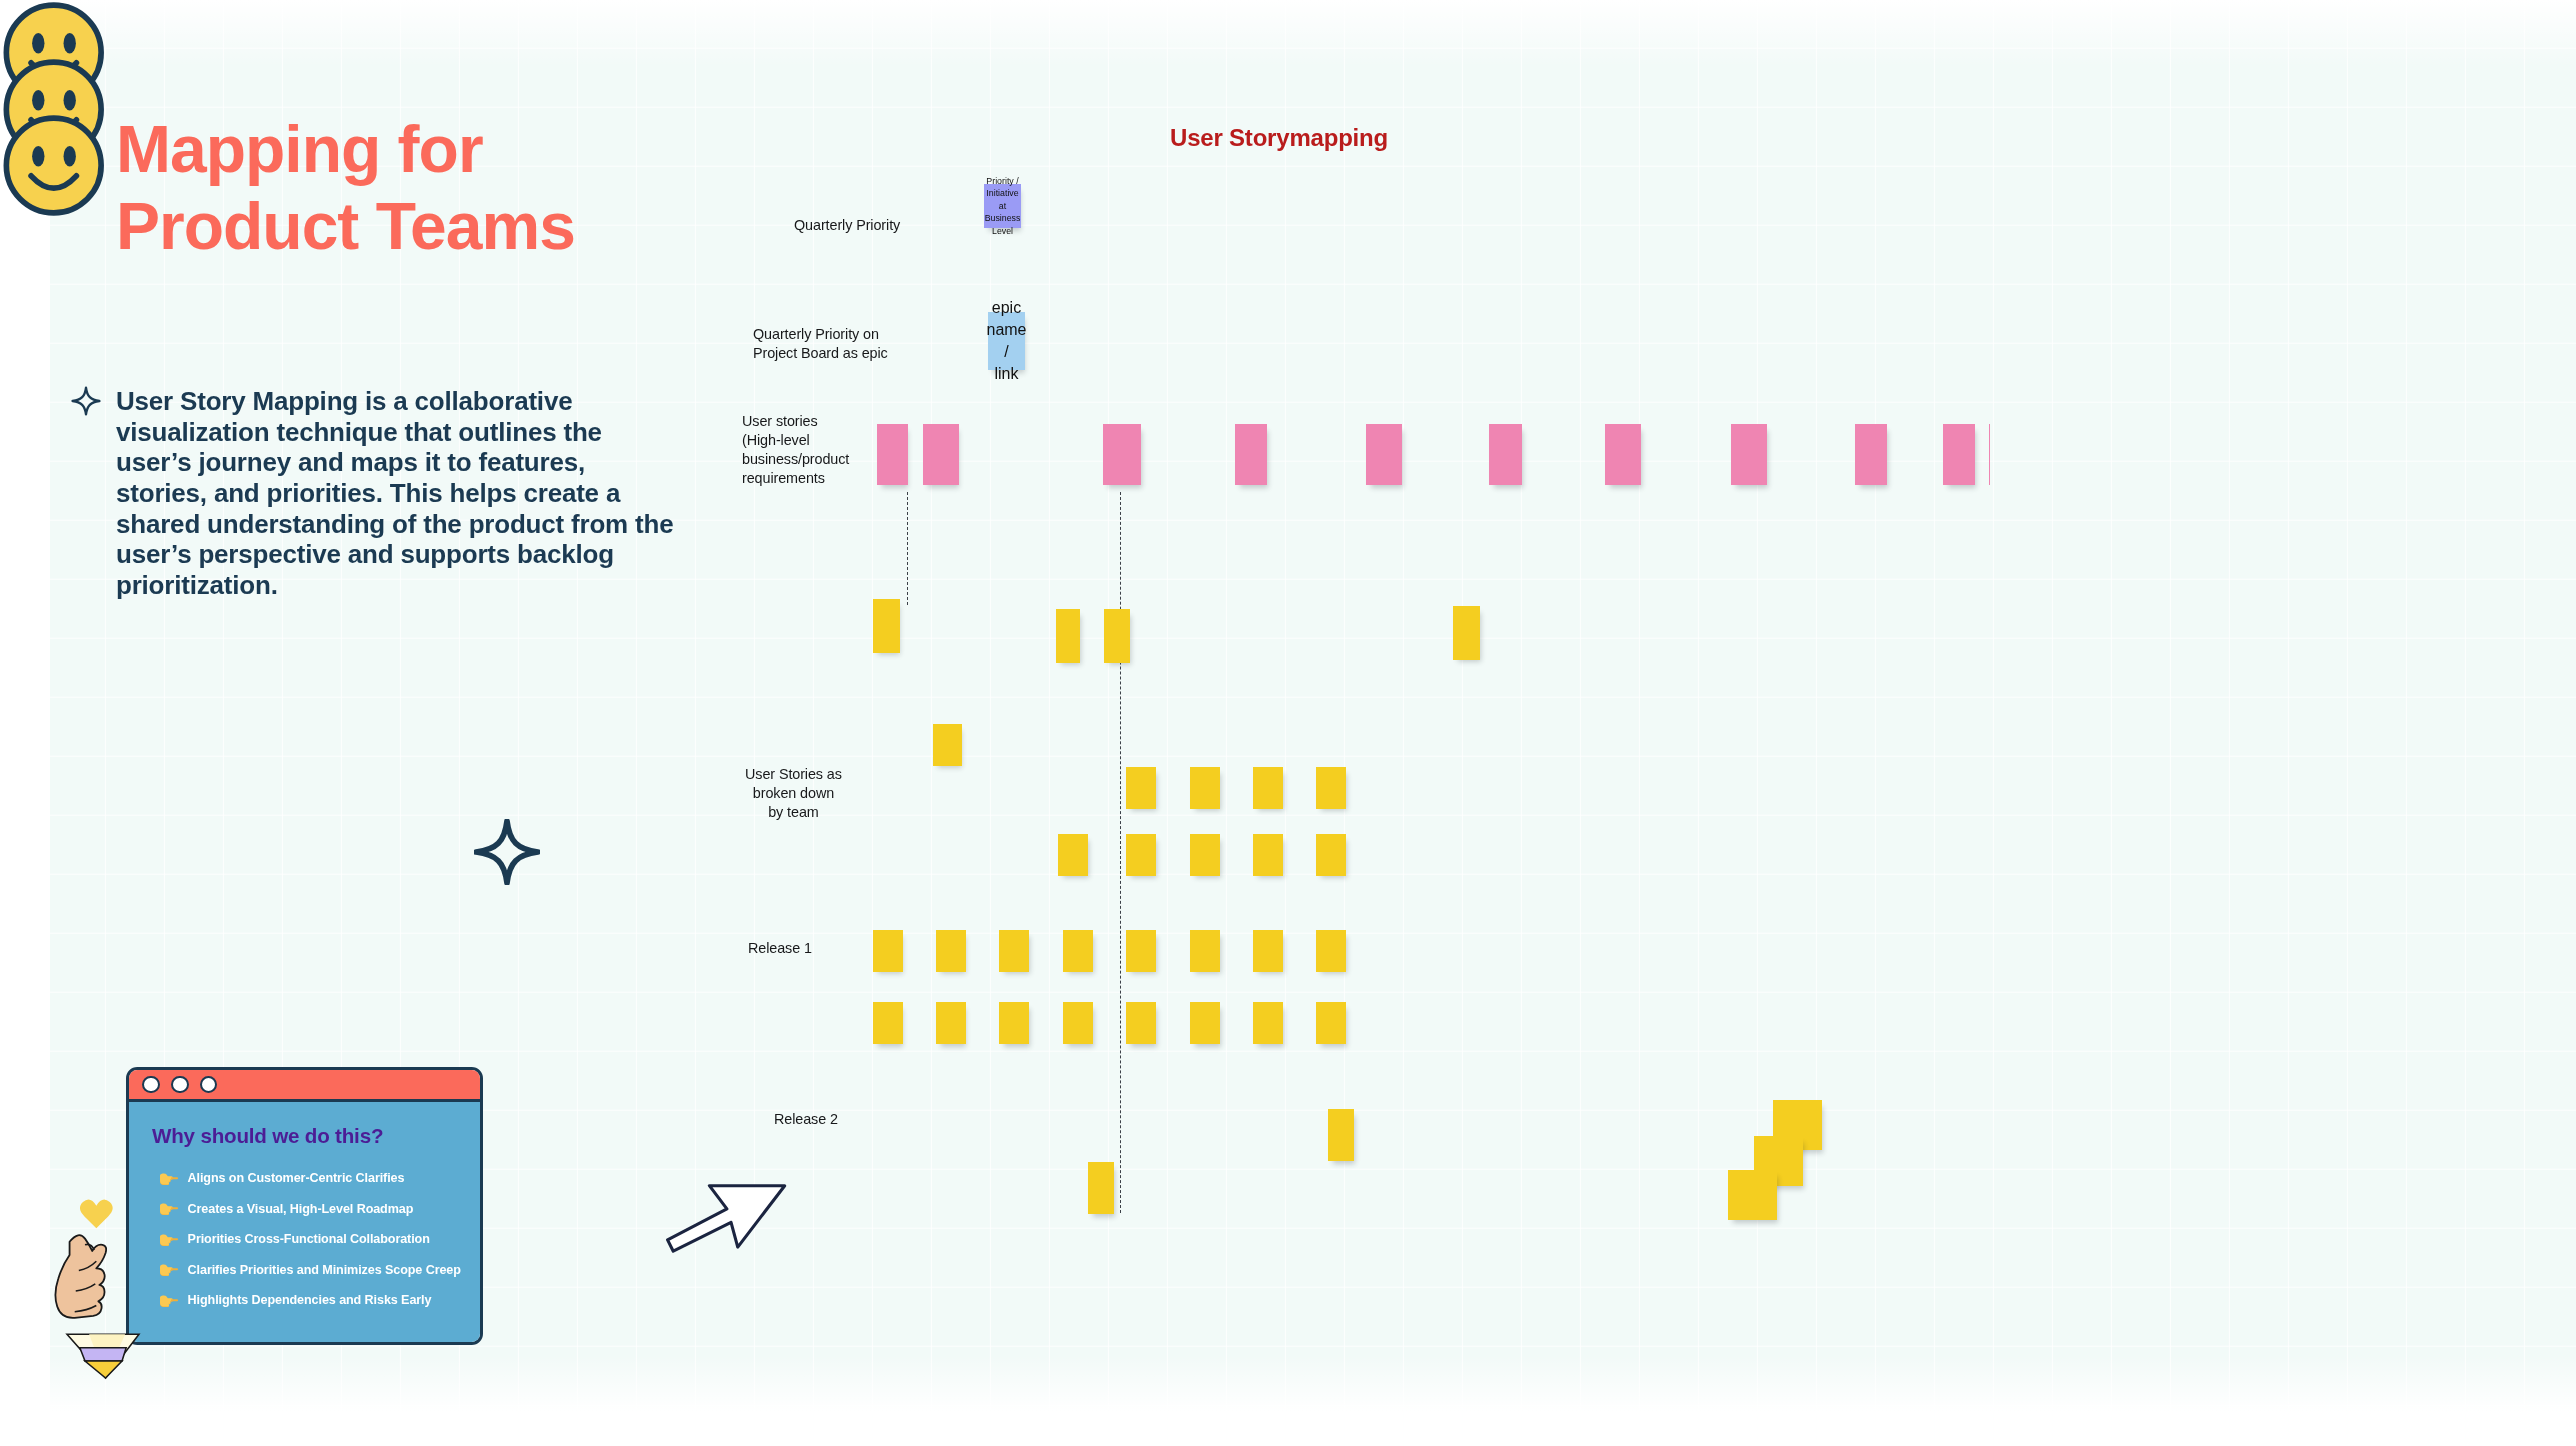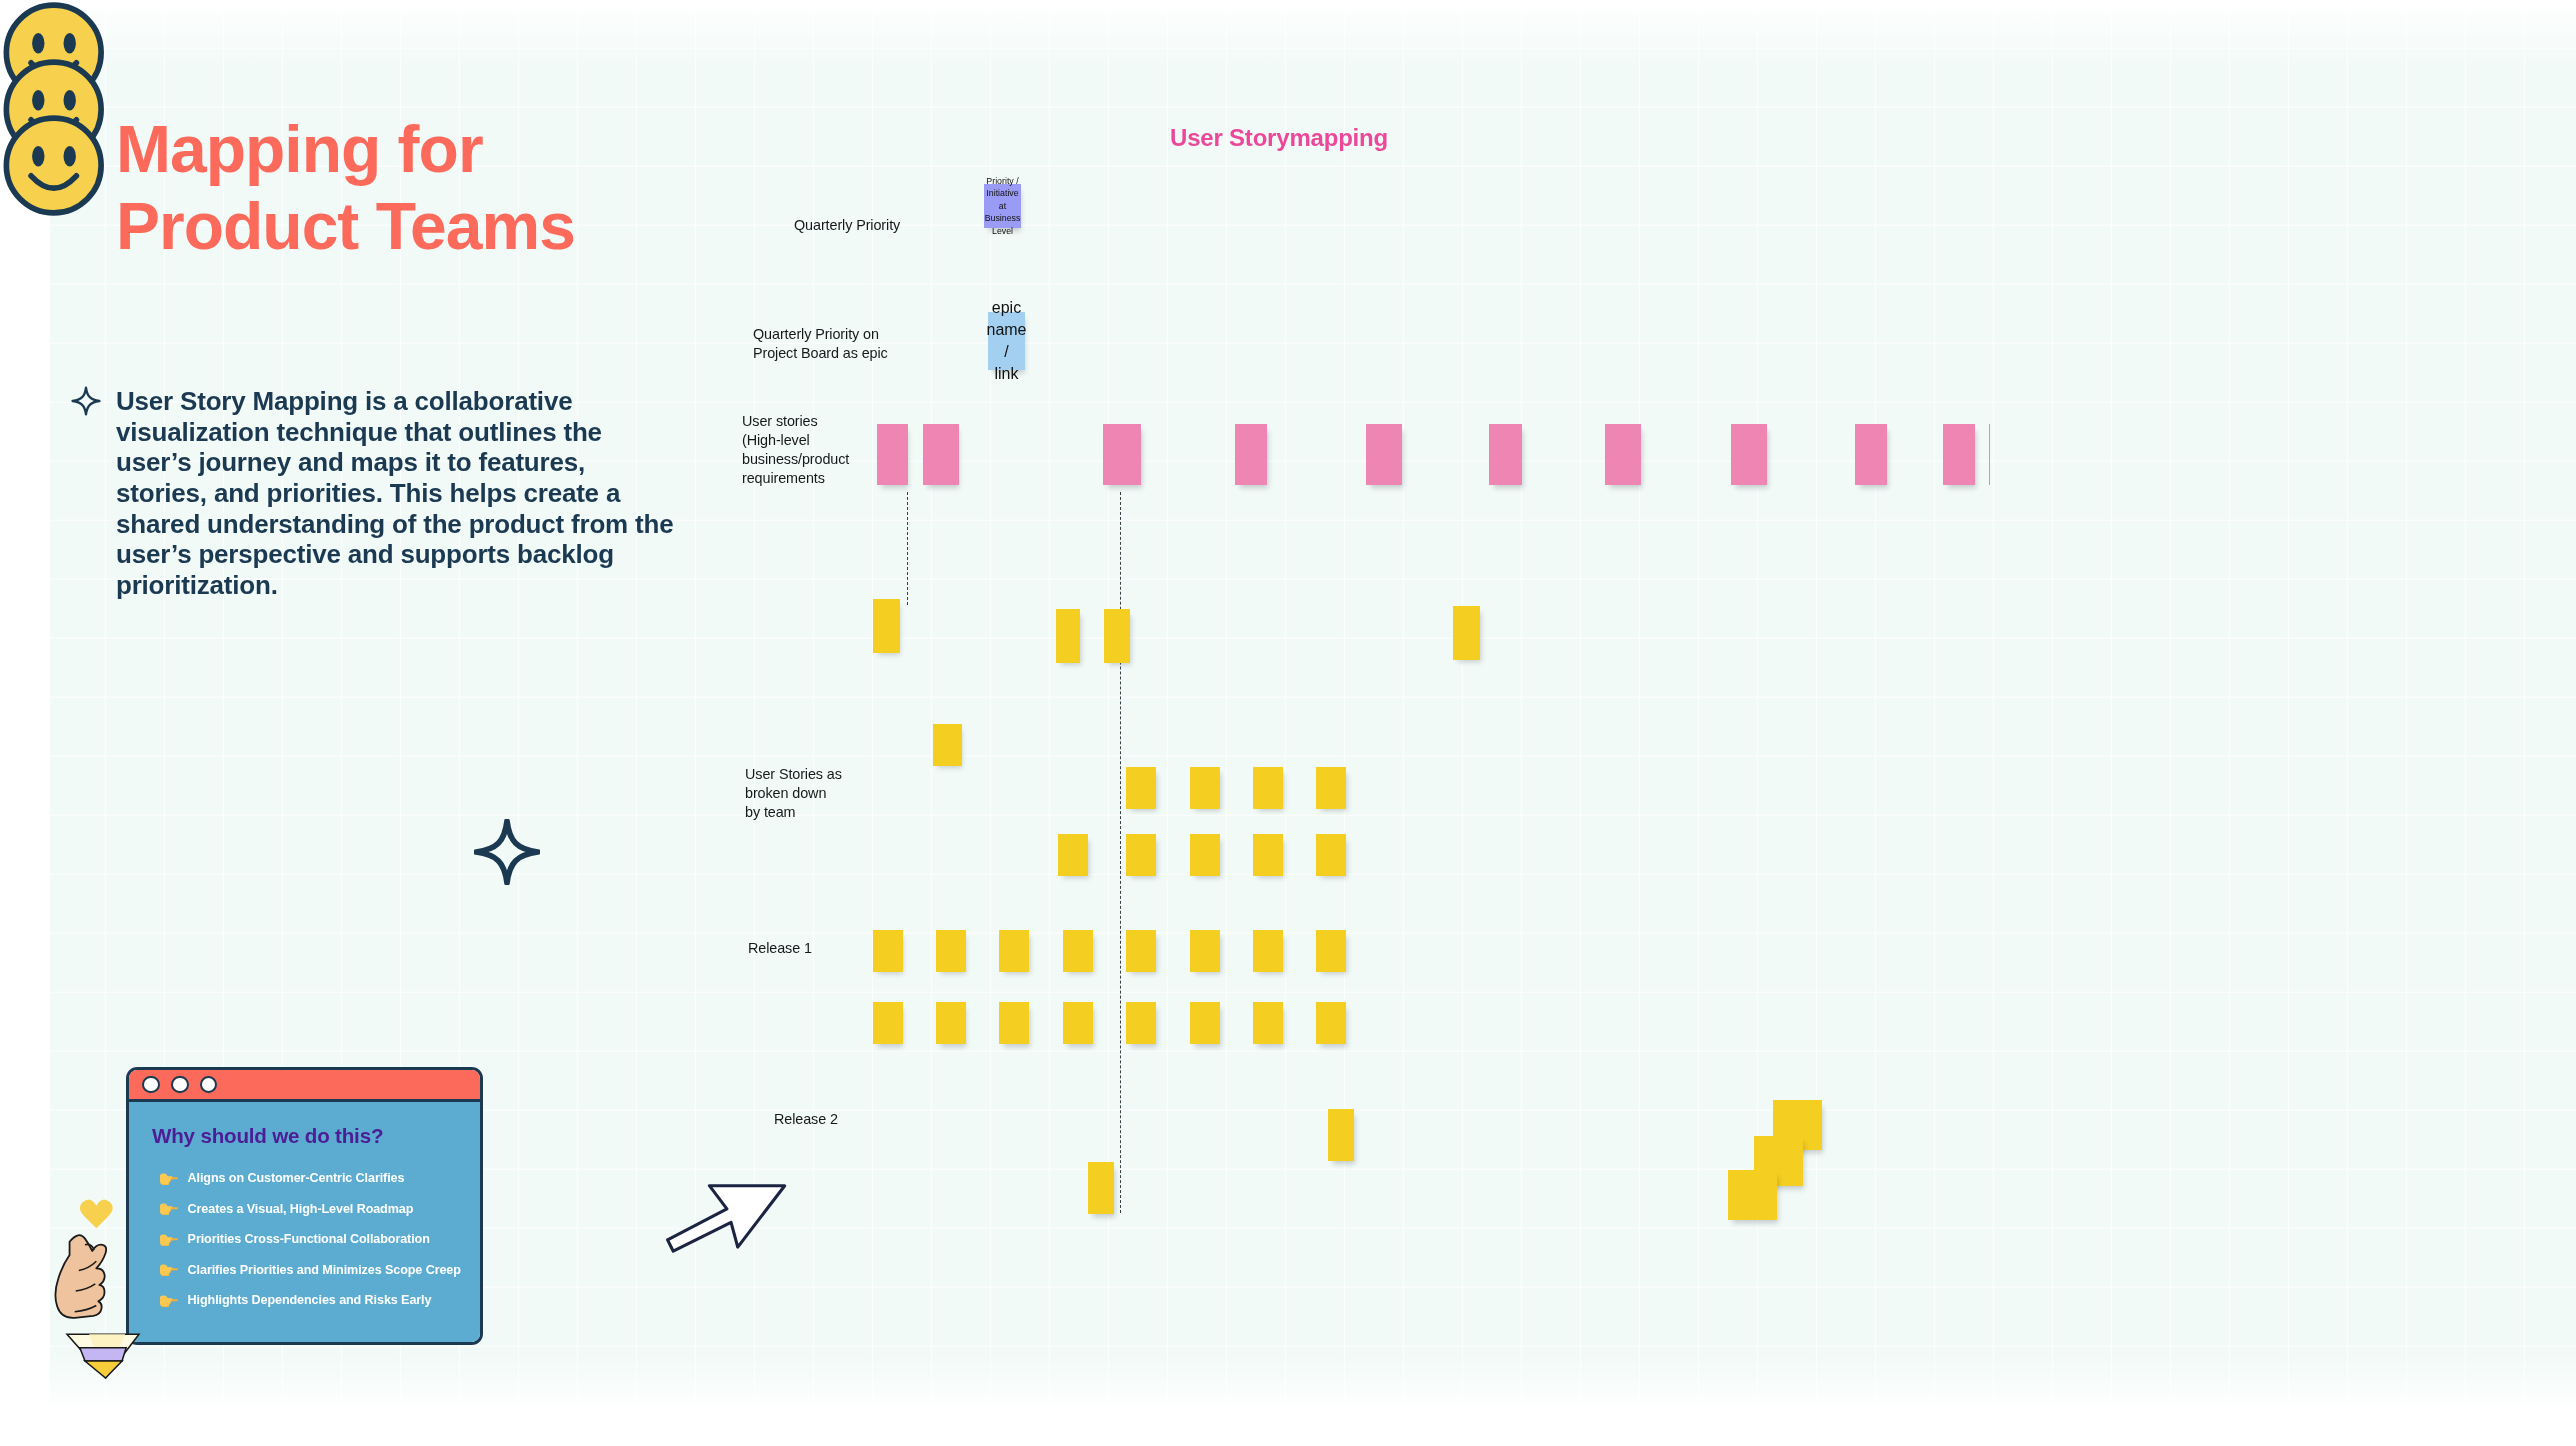--- a/index.html
+++ b/index.html
@@ -73,41 +73,41 @@
   #intro-sparkle { position: absolute; left: 71px; top: 386px; }
 
   
   #big-sparkle { position: absolute; left: 474px; top: 819px; }
 
   
   #board-title {
     position: absolute;
     left: 1170px;
     top: 124px;
-    color: #ec4899;
+    color: #b91c1c;
     font-weight: 800;
     font-size: 24px;
     letter-spacing: -0.2px;
     white-space: nowrap;
   }
 
   
   .row-label {
     position: absolute;
     color: #17181a;
     font-size: 14.4px;
     line-height: 1.32;
     font-weight: 500;
     letter-spacing: -0.1px;
     white-space: pre-line;
   }
   #label-quarterly-priority      { left: 748px; top: 216px; margin-left: 46px; }
   #label-quarterly-priority-epic { left: 753px; top: 325px; }
   #label-user-stories            { left: 742px; top: 412px; }
-  #label-user-stories-team       { left: 745px; top: 765px; }
+  #label-user-stories-team       { left: 745px; top: 765px; text-align: center; }
   #label-release-1               { left: 748px; top: 939px; }
   #label-release-2               { left: 774px; top: 1110px; }
 
   
   .note {
     position: absolute;
     box-shadow: 2.6px 4.6px 5.2px -2.1px rgba(30,40,50,0.22);
   }
   .note-purple { background: #9a9bf5; }
   .note-blue   { background: #a3d0f0; }

